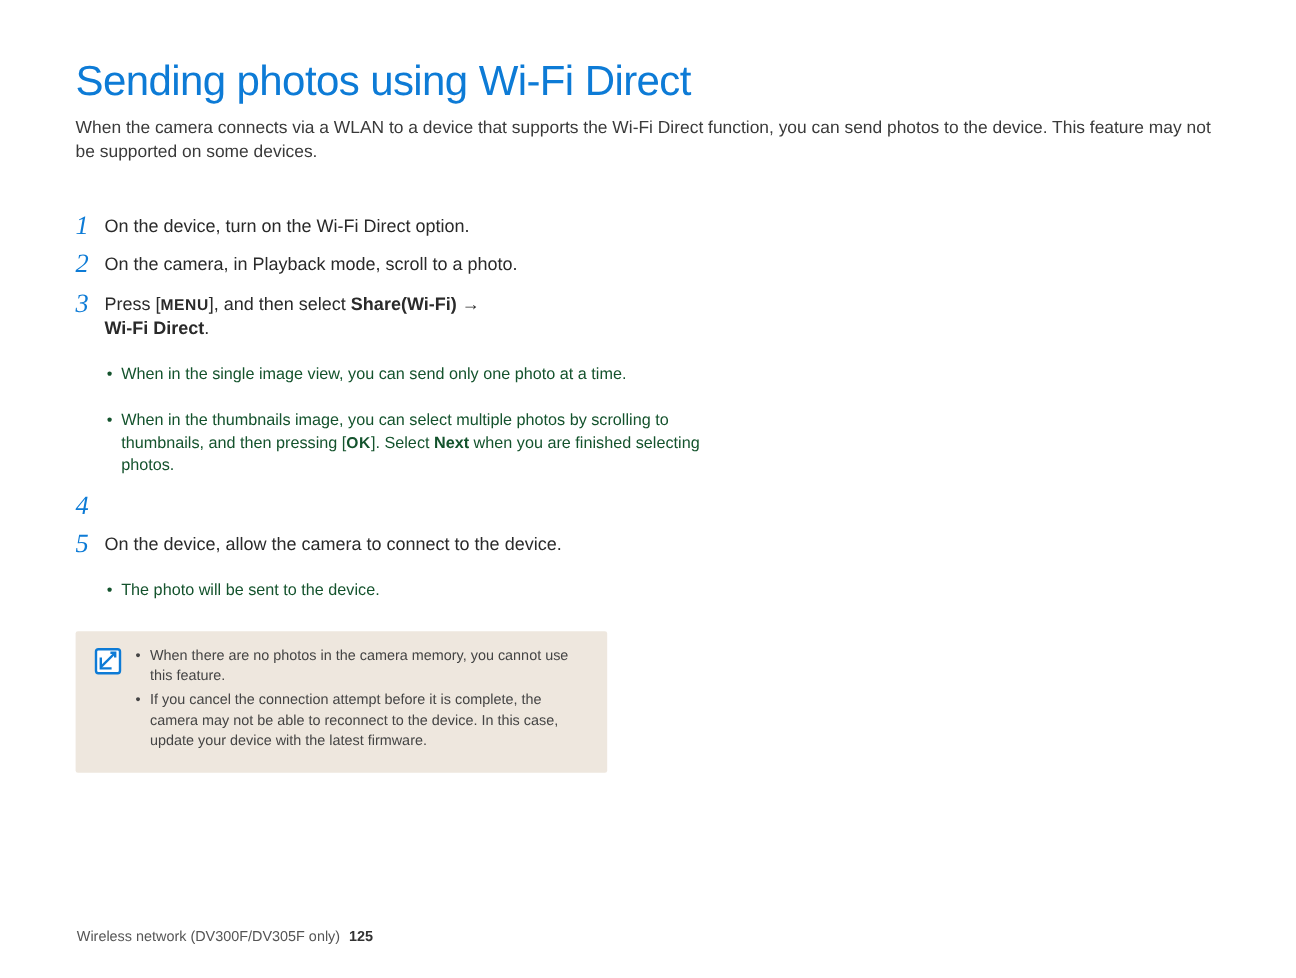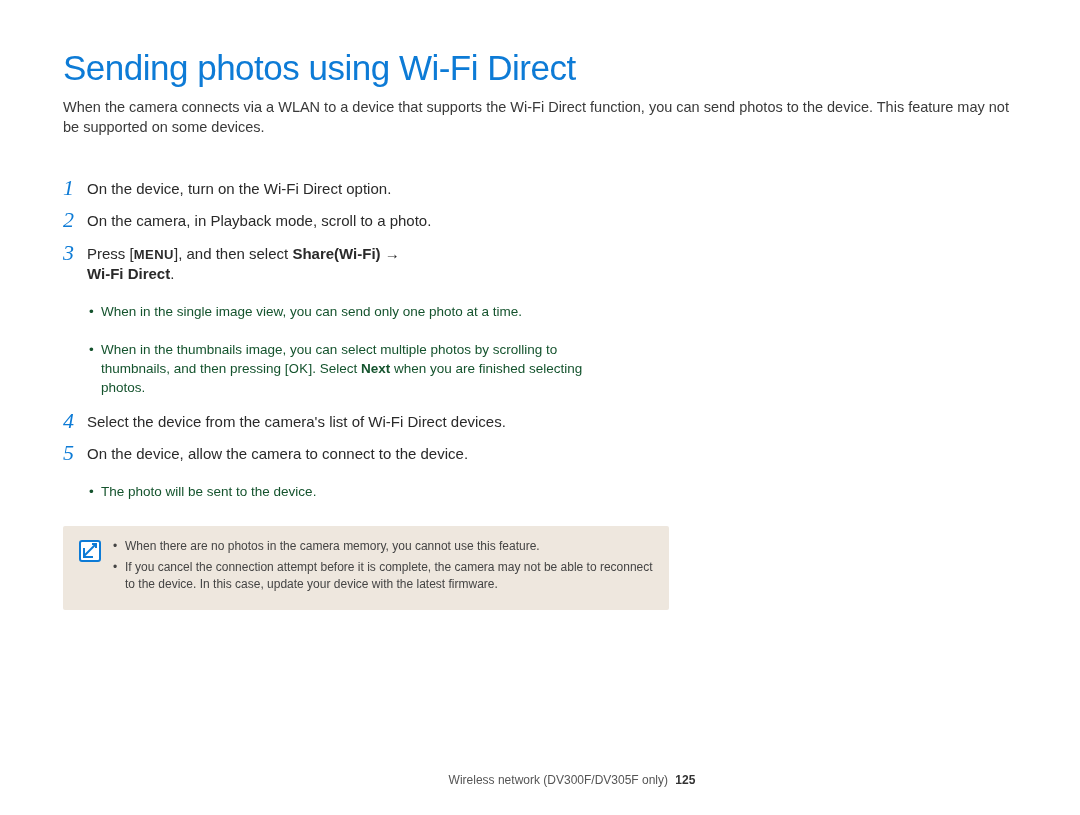--- a/index.html
+++ b/index.html
@@ -79,32 +79,32 @@
     left: 2px;
     top: 0;
   }
   .menu-label {
     font-family: Arial, Helvetica, sans-serif;
     font-weight: 700;
     letter-spacing: 0.5px;
     font-size: 13px;
   }
   .ok-label {
-    font-weight: 400;
+    font-weight: 700;
     font-size: 13px;
     letter-spacing: 0.5px;
   }
   .notebox {
     margin-top: 22px;
     background: #eee7de;
     border-radius: 2px;
     padding: 12px 16px 14px 16px;
     display: flex;
     align-items: flex-start;
-    width: 606px;
+    width: 443px;
   }
   .note-icon {
     flex: 0 0 22px;
     height: 22px;
     border: 2px solid #0d7bd6;
     border-radius: 3px;
     position: relative;
     margin-right: 12px;
     margin-top: 2px;
     background:#fff;
@@ -128,21 +128,20 @@
   .notelist li::before {
     content: "•";
     position: absolute;
     left: 0;
     top: 0;
   }
   .footer {
     position: absolute;
     bottom: 28px;
     left: 16px; right: 0;
-    text-align: center;
     font-size: 12px;
     color: #555;
     font-weight: 300;
     padding-left: 48px;
   }
   .footer .pnum { font-weight: 600; color:#333; margin-left:4px;}
 </style>
 </head>
 <body>
 
@@ -171,21 +170,20 @@
           <li>
             <span>When in the thumbnails image, you can select multiple photos by scrolling to thumbnails, and then pressing [</span><span class="ok-label">OK</span><span>]. Select </span><span class="strong">Next</span><span> when you are finished selecting photos.</span>
           </li>
         </ul>
       </div>
     </div>
 
     <div class="step">
       <div class="stepnum">4</div>
       <div class="stepbody">
-        <span>Select the device from the camera's list of Wi-Fi Direct devices.</span>
       </div>
     </div>
 
     <div class="step">
       <div class="stepnum">5</div>
       <div class="stepbody">
         <span>On the device, allow the camera to connect to the device.</span>
         <ul class="sublist">
           <li>The photo will be sent to the device.</li>
         </ul>

